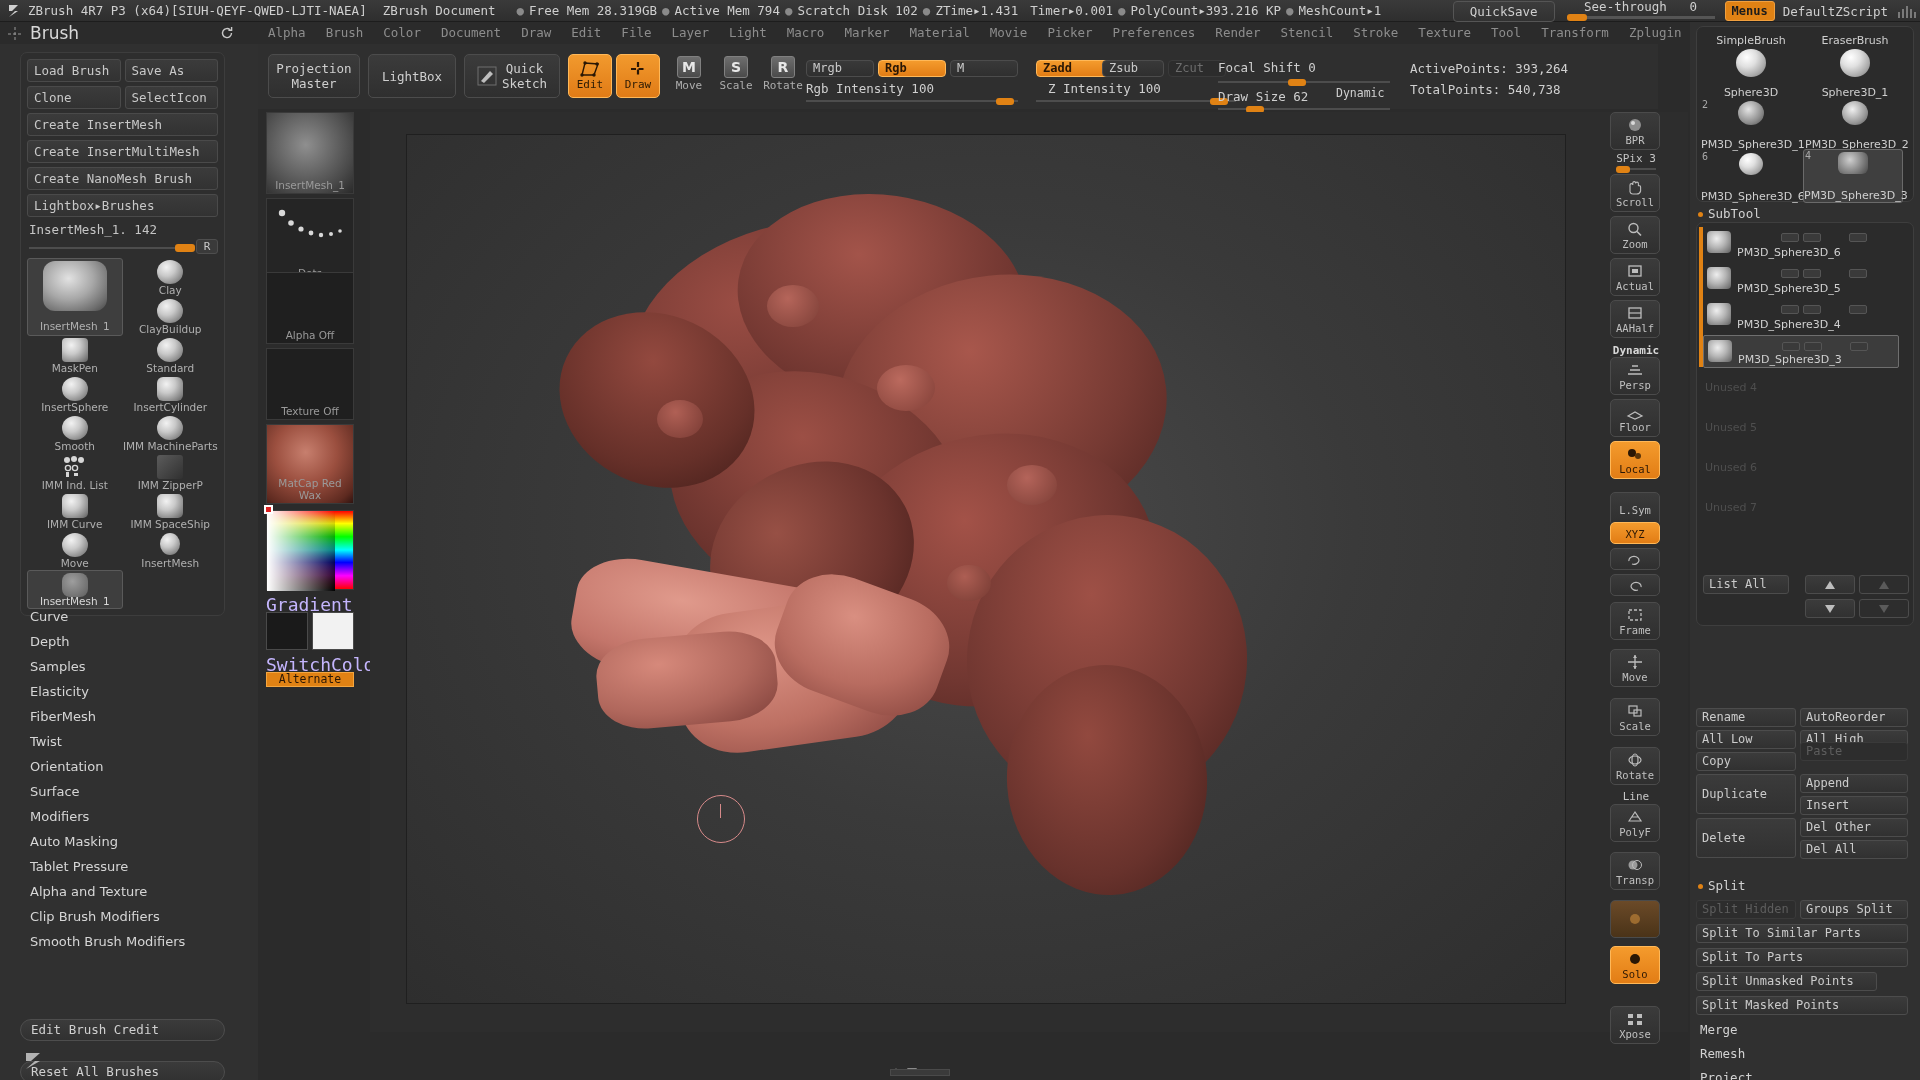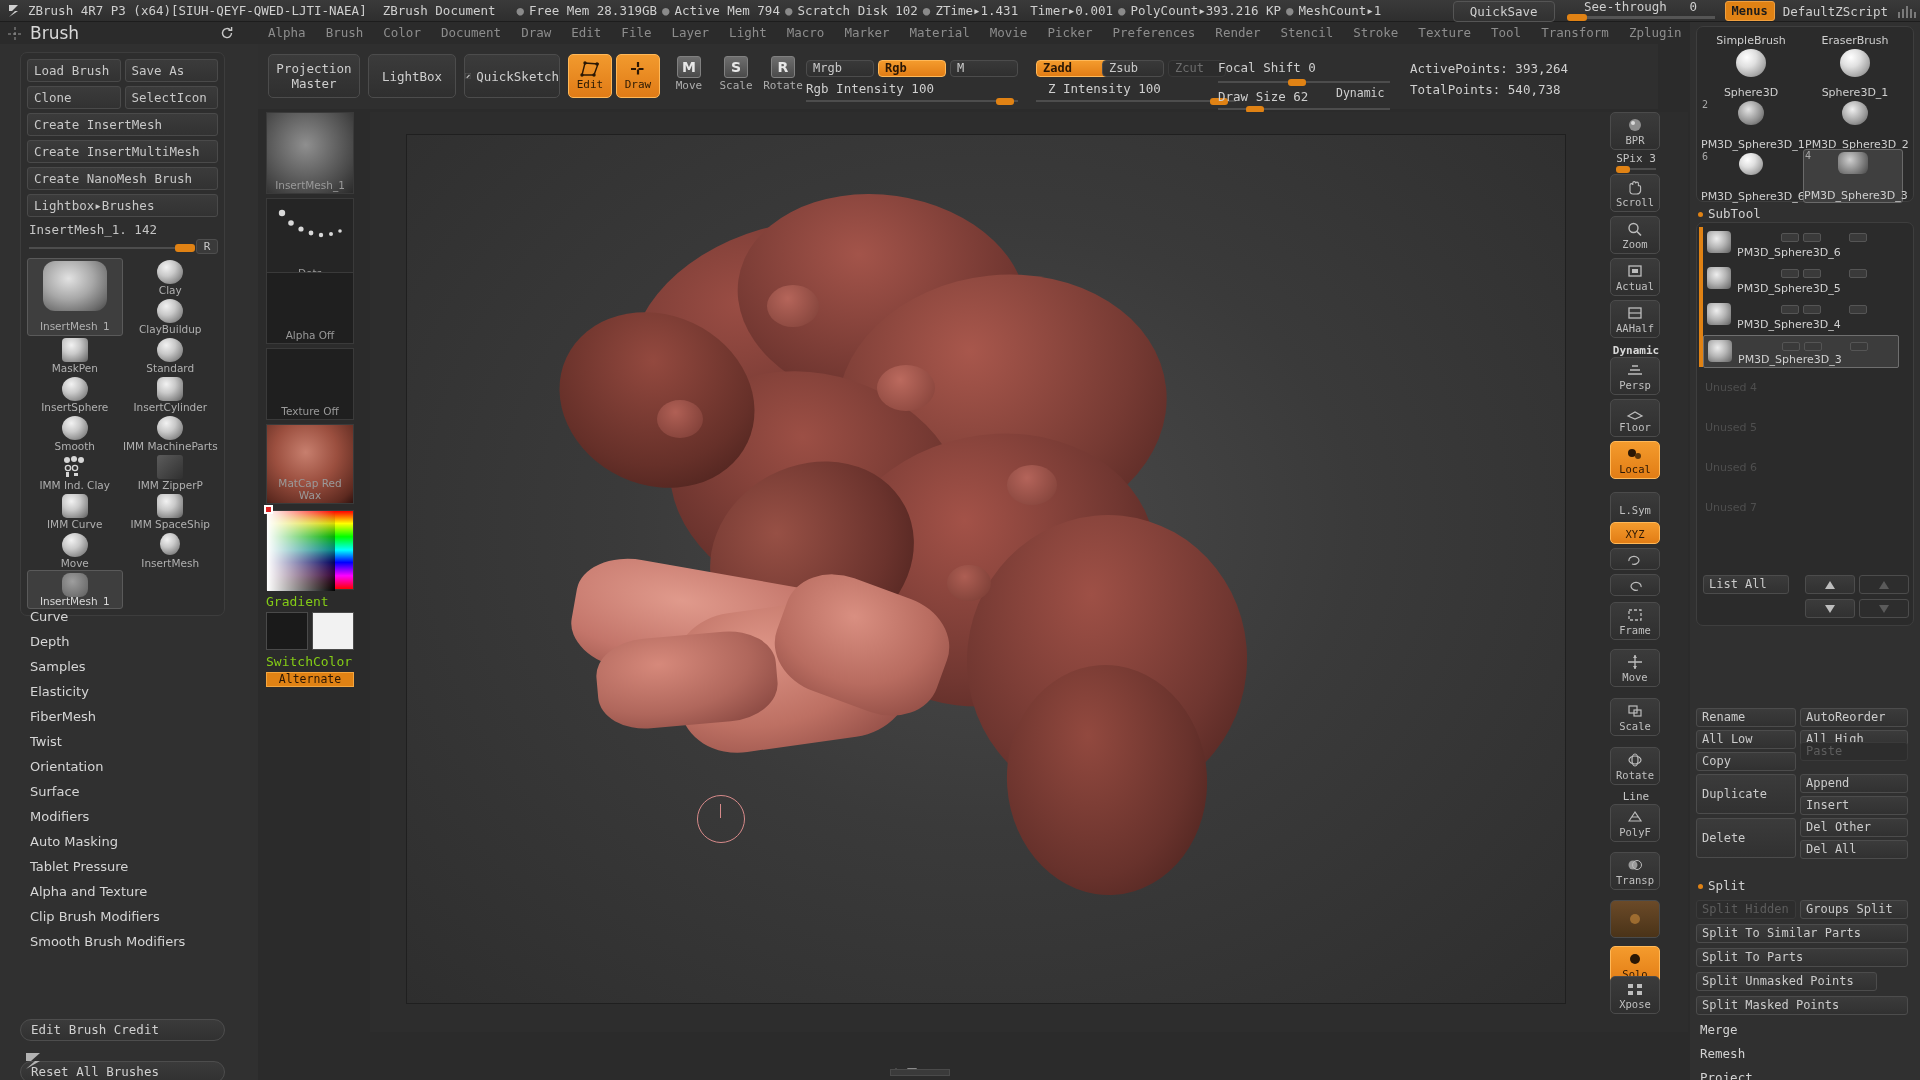--- a/index.html
+++ b/index.html
@@ -111,21 +111,21 @@
   .miniknob { position:absolute; width:18px; height:7px; background:#e08214; border-radius:3px; }
   .pointsinfo { position:absolute; font-size:12.5px; color:#d0d0d0;
     font-family:"DejaVu Sans Mono", monospace; }
 
   
   #lefttray { position:absolute; left:262px; top:112px; width:96px; height:830px; }
   .tray-cell { position:absolute; left:4px; width:88px; background:#252525;
     border:1px solid #3a3a3a; }
   .tray-lab { position:absolute; left:0; right:0; bottom:2px; text-align:center; font-size:10.5px;
     color:#9a9a9a; font-family:"DejaVu Sans", sans-serif; }
-  .gradlab { position:absolute; left:4px; font-size:13px; color:#84cc16;
+  .gradlab { position:absolute; left:4px; font-size:18px; color:#c4b5fd;
     font-family:"DejaVu Sans Mono", monospace; }
   .swatchbtn { position:absolute; border:1px solid #4a4a4a; }
   .altbtn { position:absolute; left:4px; width:88px; height:15px; background:#e08214;
     border:1px solid #f4a63f; color:#2a1705; font-size:11.5px; text-align:center; line-height:13px;
     font-family:"DejaVu Sans Mono", monospace; }
 
   
   #canvaswrap { position:absolute; left:370px; top:112px; width:1318px; height:920px;
     background:#2d2d2d; }
   #canvas { position:absolute; left:36px; top:22px; width:1160px; height:870px;
@@ -339,21 +339,21 @@
             <circle cx="5" cy="5" r="3"></circle>
                 <circle cx="12" cy="4" r="3"></circle>
                 <circle cx="19" cy="5" r="3"></circle>
             <circle cx="6" cy="13" r="2.6" fill="none" stroke="#d6d6d6" stroke-width="1.4"></circle>
             <circle cx="13" cy="13" r="2.6" fill="none" stroke="#d6d6d6" stroke-width="1.4"></circle>
             <rect x="4" y="17" width="3" height="5"></rect>
                 <rect x="12" y="18" width="4" height="3"></rect>
               </g>
             </svg>
         </div>
-        <div class="blab">IMM Ind. Clay</div>
+        <div class="blab">IMM Ind. List</div>
       </div>
       <div class="bcell">
         <div class="thumb" style="border-radius:3px;background:linear-gradient(135deg,#5c5c5c,#303030)"></div>
         <div class="blab">IMM ZipperP</div>
       </div>
       <div class="bcell">
         <div class="thumb" style="border-radius:5px"></div>
         <div class="blab">IMM Curve</div>
       </div>
       <div class="bcell">
@@ -404,21 +404,21 @@
   <div class="sbtn" style="left:10px; top:10px; width:92px; height:44px; flex-direction:column;">
     <span>Projection</span>
     <span>Master</span>
   </div>
   <div class="sbtn" style="left:110px; top:10px; width:88px; height:44px;">LightBox</div>
   <div class="sbtn" style="left:206px; top:10px; width:96px; height:44px;">
     <svg style="width:20px;height:20px;margin-right:5px" viewBox="0 0 20 20">
       <rect x="1" y="1" width="18" height="18" fill="none" stroke="#6e6e6e"></rect>
       <path d="M4 15 L13 5 L16 8 L7 17 Z" fill="#bdbdbd"></path>
     </svg>
-    <span style="display:flex;flex-direction:row;">
+    <span style="display:flex;flex-direction:column;">
       <span>Quick</span>
       <span>Sketch</span>
     </span>
   </div>
 
   <div class="sbtn orange" style="left:310px; top:10px; width:44px; height:44px; flex-direction:column;">
     <svg style="width:20px;height:17px" viewBox="0 0 20 17">
       <path d="M2 14 L5 2 L18 3 L14 14 Z" fill="none" stroke="#2a1705" stroke-width="1.4"></path>
       <circle cx="5" cy="2" r="1.7" fill="#2a1705"></circle>
         <circle cx="17" cy="3" r="1.7" fill="#2a1705"></circle>
@@ -666,21 +666,21 @@
     <svg class="ricon" viewBox="0 0 18 16">
       <circle cx="9" cy="8" r="5" fill="#c98a3a" opacity=".6"></circle>
       </svg>
   </div>
   <div class="rbtn on" style="top:834px;">
     <svg class="ricon" viewBox="0 0 18 16">
       <circle cx="9" cy="8" r="5" fill="#2a1705"></circle>
       </svg>
     <div class="rl">Solo</div>
   </div>
-  <div class="rbtn" style="top:864px;">
+  <div class="rbtn" style="top:894px;">
     <svg class="ricon" viewBox="0 0 18 16">
       <rect x="2" y="3" width="5" height="4" fill="#bdbdbd"></rect>
         <rect x="11" y="3" width="5" height="4" fill="#bdbdbd"></rect>
       <rect x="2" y="10" width="5" height="4" fill="#bdbdbd"></rect>
         <rect x="11" y="10" width="5" height="4" fill="#bdbdbd"></rect>
       </svg>
     <div class="rl">Xpose</div>
   </div>
 </div>
 

